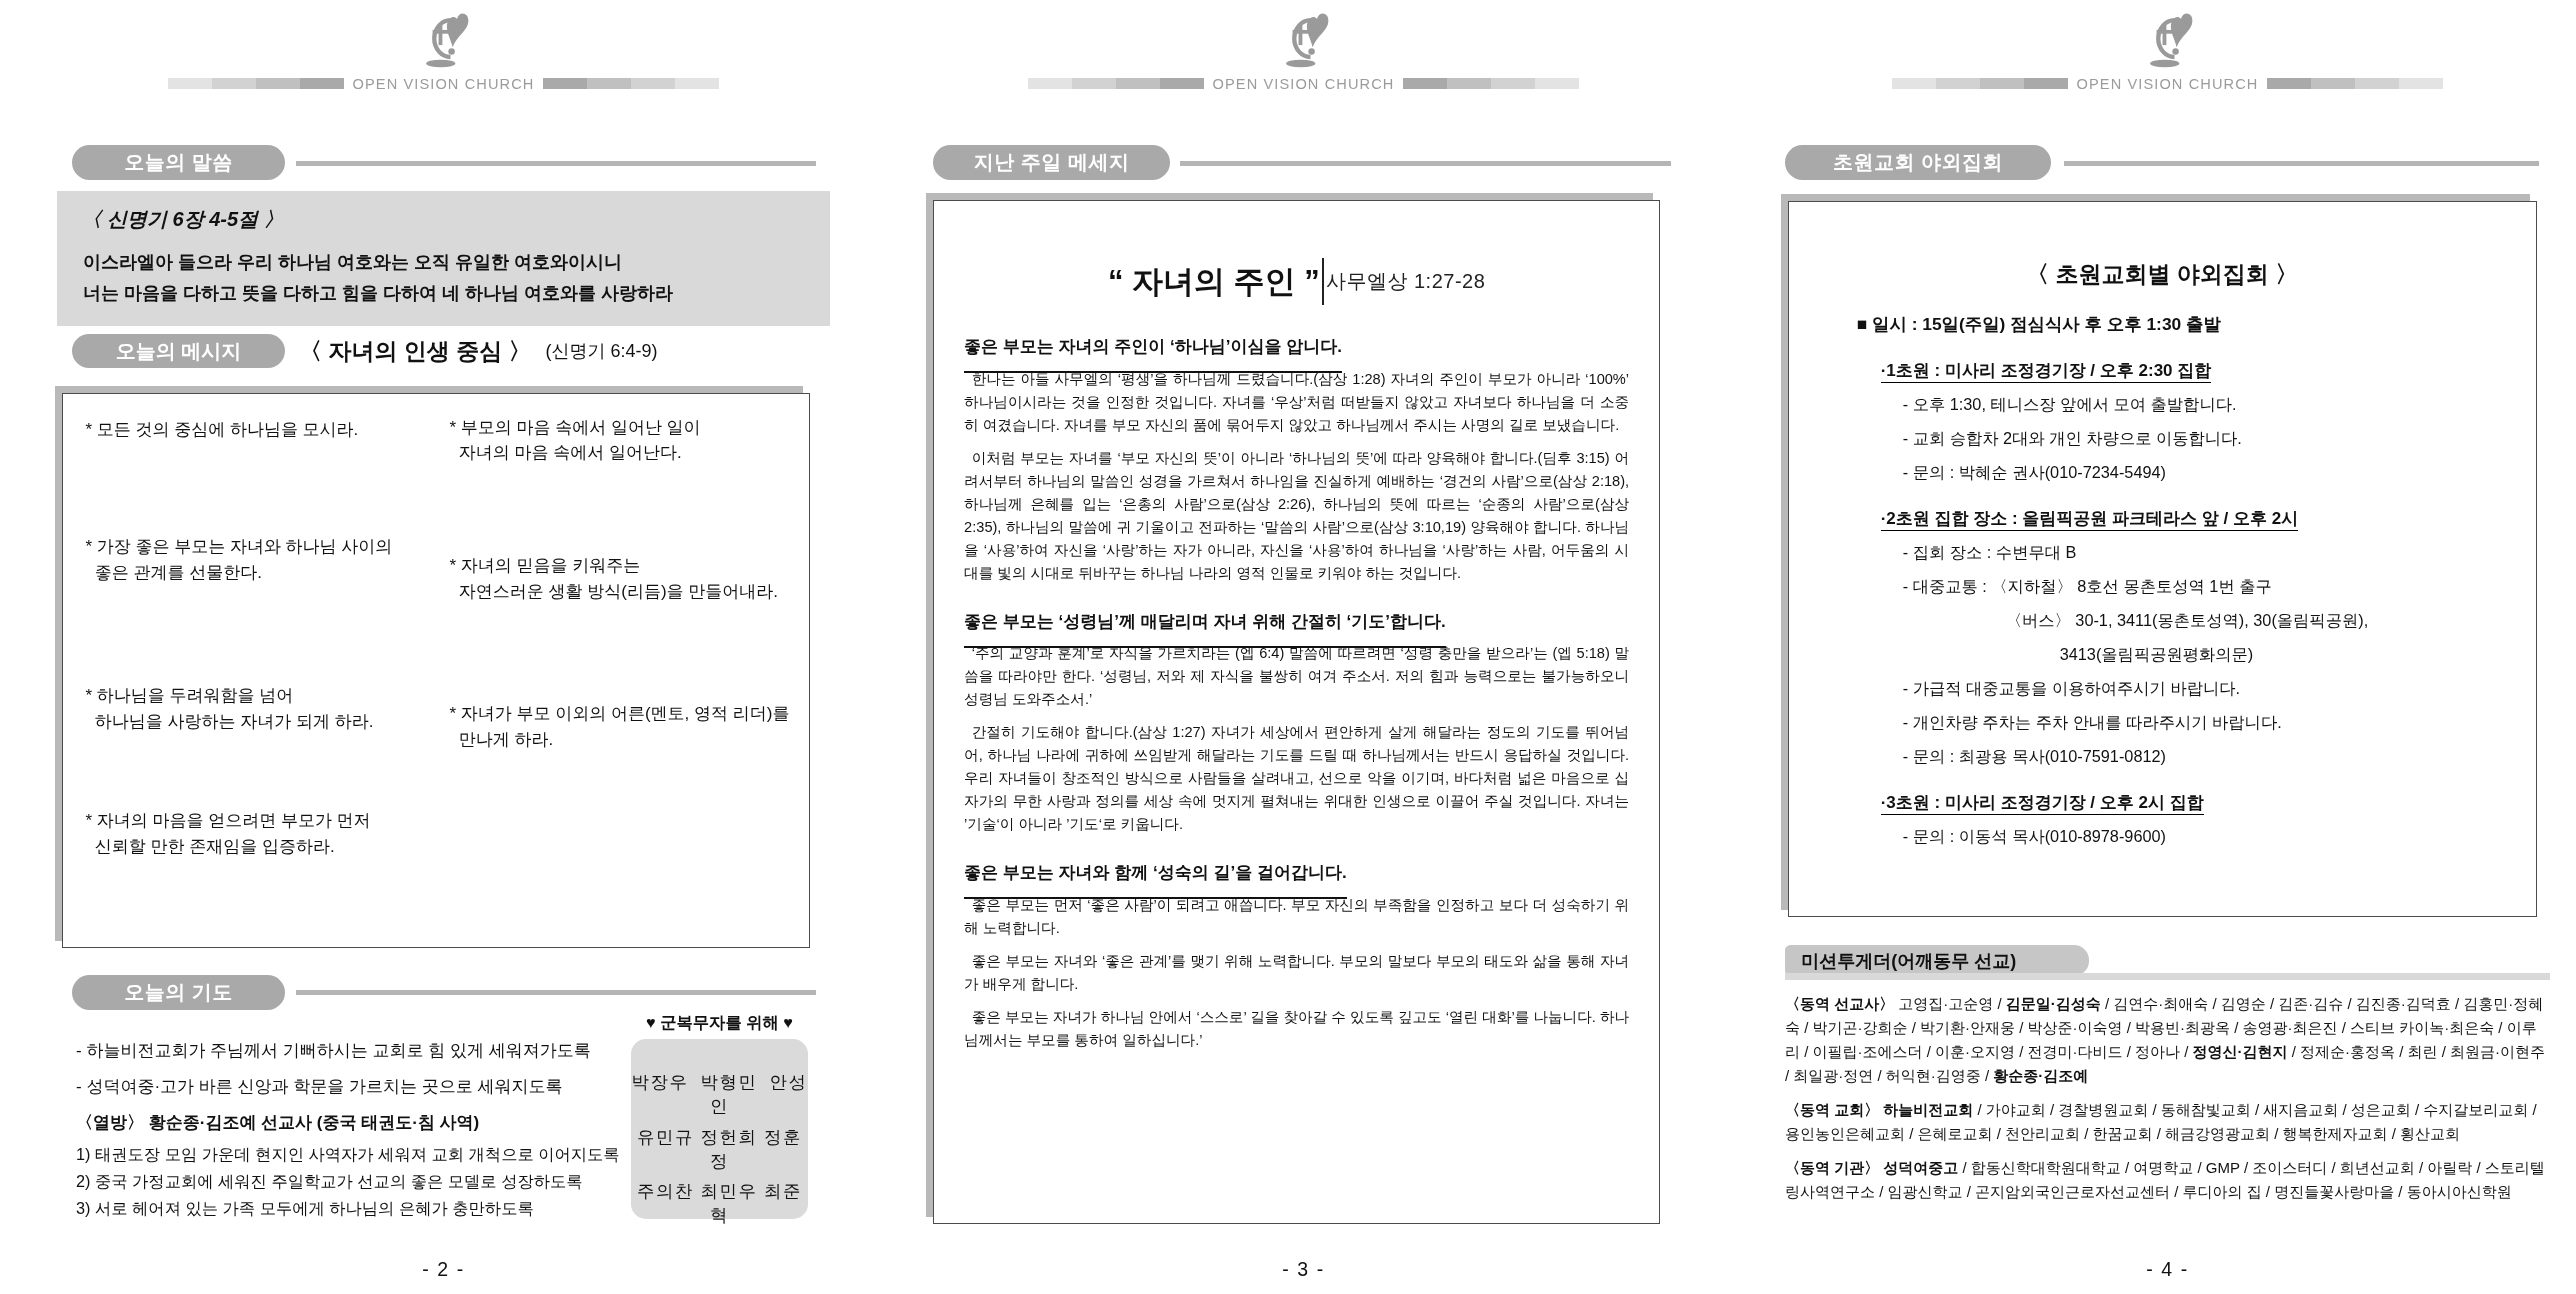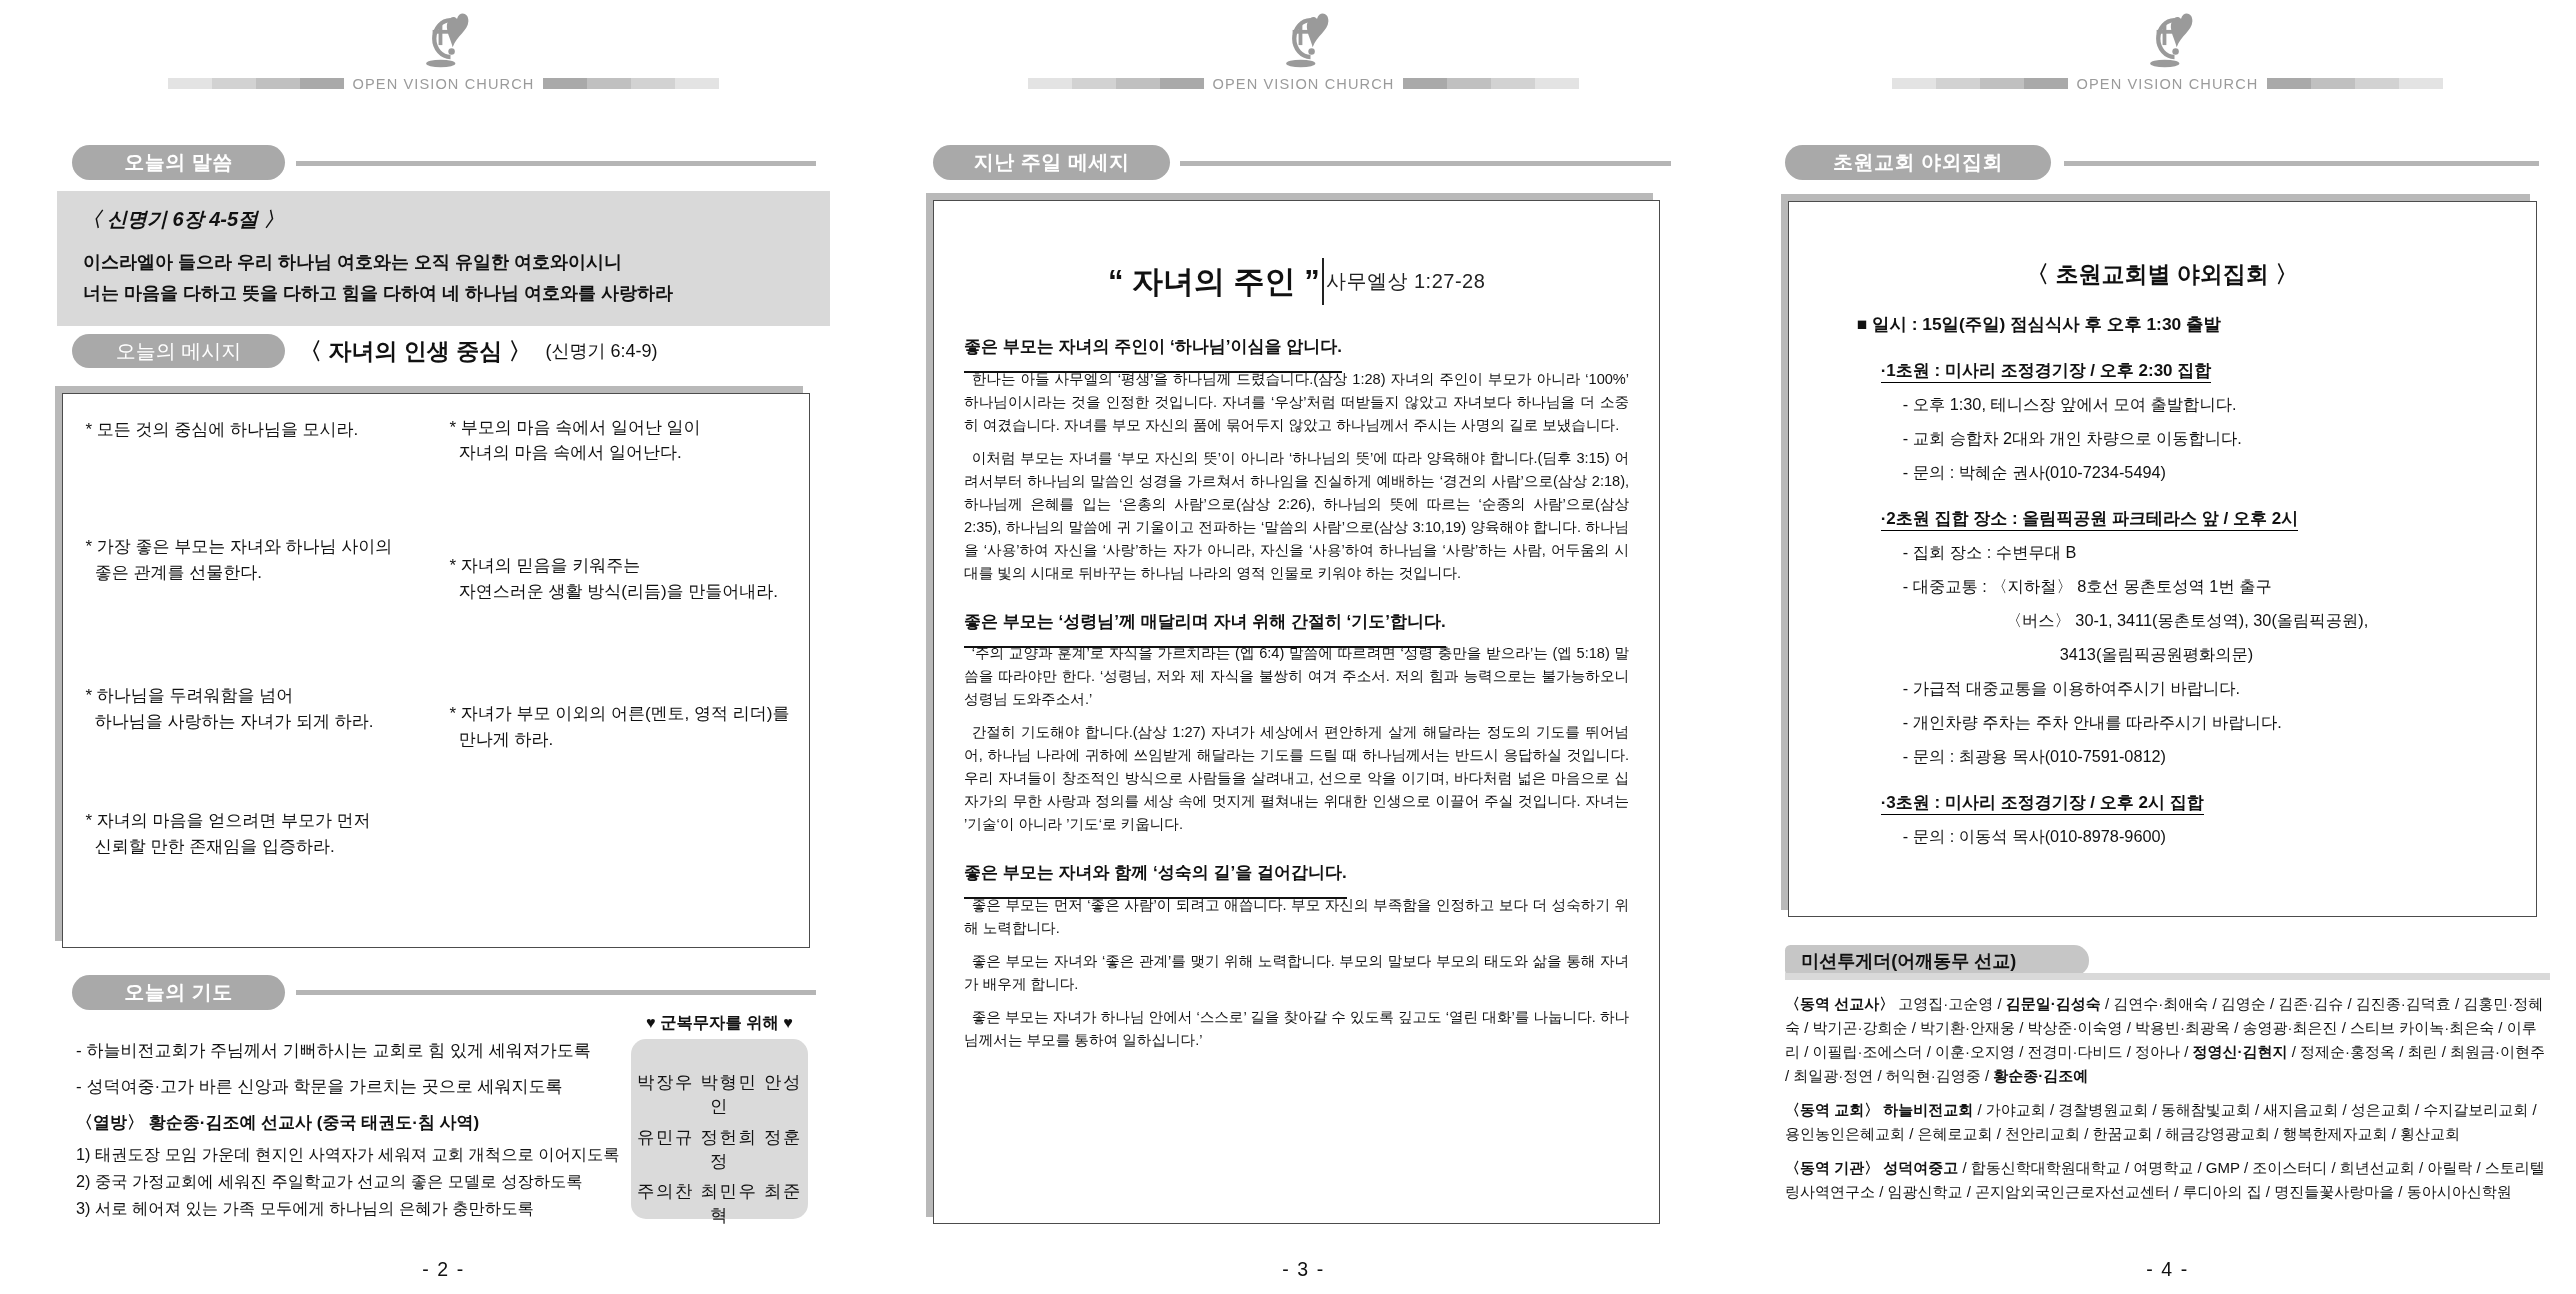--- a/index.html
+++ b/index.html
@@ -18,21 +18,21 @@
 
   
   .badge{position:absolute;top:145px;height:35px;background:#a9a9a9;border-radius:18.4px;color:#fff;font-weight:bold;font-size:20px;display:flex;align-items:center;justify-content:center;letter-spacing:0.5px;}
   .badgeline{position:absolute;top:161px;height:4.9px;background:#b5b5b5;}
 
   
   .scripturebox{position:absolute;left:0;top:191px;width:773px;height:135px;background:#d9d9d9;}
   .sref{position:absolute;left:24.4px;top:15px;font-size:20px;font-weight:bold;font-style:italic;}
   .sline{position:absolute;left:26px;font-size:18px;font-weight:600;}
   .msgrow{position:absolute;top:334px;left:15px;display:flex;align-items:center;gap:14px;white-space:nowrap;}
-  .msgbadge{position:static;height:34px;width:213px;background:#a9a9a9;border-radius:17.4px;color:#fff;font-weight:normal;font-size:20px;display:flex;align-items:center;justify-content:center;flex:0 0 auto;}
+  .msgbadge{position:static;height:34px;width:213px;background:#a9a9a9;border-radius:17.4px;color:#fff;font-weight:bold;font-size:20px;display:flex;align-items:center;justify-content:center;flex:0 0 auto;}
   .msgtitle{font-size:23px;font-weight:bold;}
   .msgref{font-size:18px;}
   .pointsbox{position:absolute;left:5.4px;top:393px;width:746px;height:553px;border:1.6px solid #4c4c4c;box-shadow:-7px -7px 0 #b9b9b9;background:#fff;}
   .pt{position:absolute;font-size:17px;line-height:25.5px;white-space:pre-wrap;}
   .prayerlist{position:absolute;left:19px;top:1039px;width:564px;}
   .pr{font-size:17px;line-height:24px;margin-bottom:12px;}
   .prbold{font-size:17px;font-weight:bold;line-height:24px;margin:4.3px 0 7.6px 0;}
   .prn{font-size:16.3px;line-height:23px;margin-bottom:4.3px;}
   .miltitle{position:absolute;left:574px;top:1012px;width:177px;text-align:center;font-size:16.3px;font-weight:bold;}
   .milbox{position:absolute;left:574px;top:1039px;width:177px;height:180px;background:#dadada;border-radius:15px;}
@@ -130,21 +130,21 @@
     <div class="pr">- 하늘비전교회가 주님께서 기뻐하시는 교회로 힘 있게 세워져가도록</div>
     <div class="pr">- 성덕여중·고가 바른 신앙과 학문을 가르치는 곳으로 세워지도록</div>
     <div class="prbold">〈열방〉 황순종·김조예 선교사 (중국 태권도·침 사역)</div>
     <div class="prn">1) 태권도장 모임 가운데 현지인 사역자가 세워져 교회 개척으로 이어지도록</div>
     <div class="prn">2) 중국 가정교회에 세워진 주일학교가 선교의 좋은 모델로 성장하도록</div>
     <div class="prn">3) 서로 헤어져 있는 가족 모두에게 하나님의 은혜가 충만하도록</div>
   </div>
 
   <div class="miltitle">♥ 군복무자를 위해 ♥</div>
   <div class="milbox">
-    <div class="milrow" style="top:31px;">박장우 박형민 안성인</div>
+    <div class="milrow" style="top:31px;font-family:Liberation Mono, monospace;">박장우 박형민 안성인</div>
     <div class="milrow" style="top:86px;">유민규 정헌희 정훈정</div>
     <div class="milrow" style="top:140px;">주의찬 최민우 최준혁</div>
   </div>
 
   <div class="pageno">- 2 -</div>
 </div>
 
 <div class="page" id="p3">
   <div class="pghead">
     <svg width="52" height="61" viewBox="0 0 96 112">

